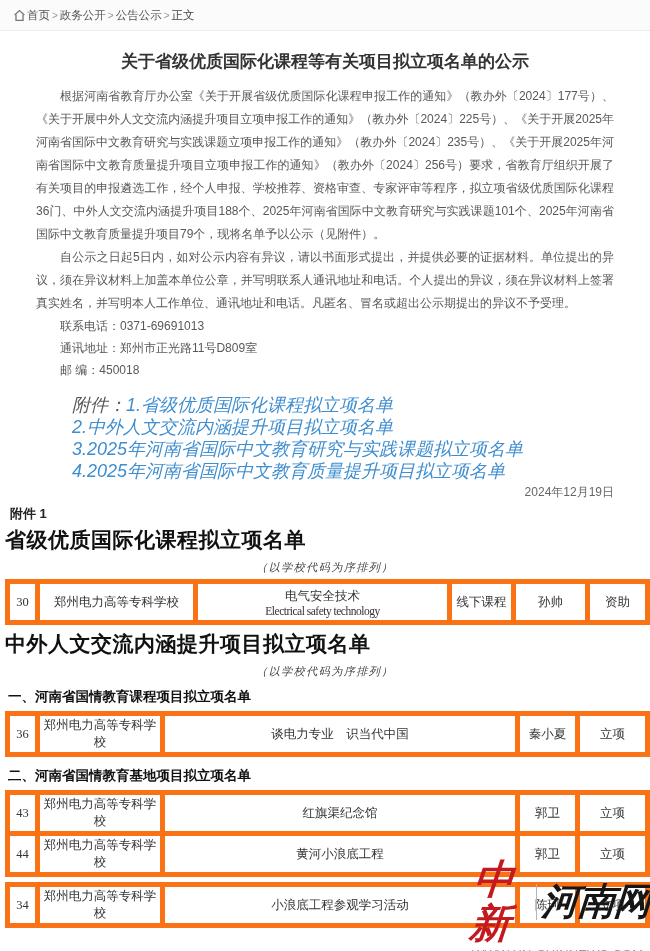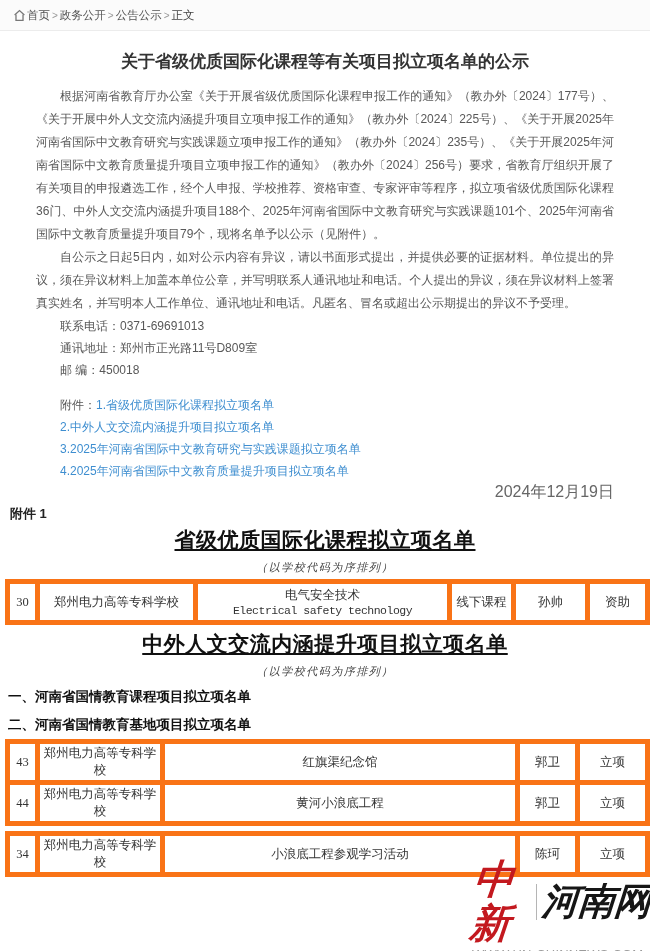--- a/index.html
+++ b/index.html
@@ -27,49 +27,49 @@
   }
   p.body-par {
     font-size:12px; color:#585858; line-height:23px;
     text-indent:2em; text-align:justify;
   }
   p.body-par.first { margin-top:13px; }
   .contact-line {
     font-size:12px; color:#585858; line-height:22px; text-indent:2em;
   }
   .attachments { margin-top:13px; }
-  .attachments p { font-size:12px; line-height:22px; text-indent:2em; color:#585858; }
+  .attachments p { font-size:18px; line-height:22px; text-indent:2em; color:#585858;font-style:italic; }
   .attachments a { color:#3e8ed0; text-decoration:none; cursor:pointer; }
-  .pub-date { text-align:right; font-size:16px; color:#666; margin-top:3px; line-height:14px; }
+  .pub-date { text-align:right; font-size:12px; color:#666; margin-top:3px; line-height:14px; }
   
   .doc { padding:0 5px; font-family:"Liberation Serif", serif; color:#333; }
   .annex-label {
     font-family:"Liberation Sans", sans-serif; font-weight:700;
     font-size:13px; color:#222; margin:7px 0 0 5px; line-height:15px;
   }
   .doc-title {
-    text-align:center; font-size:21px; font-weight:700; color:#111;
-    margin-top:6px; line-height:26px; letter-spacing:0.5px;text-decoration:underline;
+    text-align:left; font-size:21px; font-weight:700; color:#111;
+    margin-top:6px; line-height:26px; letter-spacing:0.5px;
   }
   .doc-caption {
     text-align:center; font-size:11px; font-style:italic; color:#444;
     margin-top:8px; line-height:13px; letter-spacing:1.5px;
   }
   .sec-heading {
     font-family:"Liberation Sans", sans-serif; font-weight:700;
     font-size:13.5px; color:#111; margin:10px 0 0 3px; line-height:18px;
   }
   table.annex { border-collapse:collapse; width:640px; table-layout:fixed; margin-top:5px; }
   table.annex td {
     border:5px solid #f97316; text-align:center; vertical-align:middle;
     font-size:12.5px; color:#333; padding:1px 2px; overflow:hidden;
   }
   .t1 td { height:41px; }
   .t2 td { height:27px; }
-  .course-en { font-family:Liberation Mono, monospace; font-size:11.5px; letter-spacing:-0.5px; }
+  .course-en { font-family:Liberation Serif, serif; font-size:11.5px; letter-spacing:-0.5px; }
   
   .watermark { position:absolute; top:858px; right:0; width:178px; pointer-events:none; }
   .wm-row { display:flex; align-items:center; }
   .wm-red {
     font-family:"Liberation Serif", serif; font-style:italic; font-weight:800;
     font-size:40px; line-height:44px; color:#c3191f; letter-spacing:-7px;
     transform:skewX(-5deg);
   }
   .wm-div { width:1px; height:36px; background:#b5b5b5; margin:0 5px 0 9px; }
   .wm-black {
@@ -153,20 +153,38 @@
         <td>孙帅</td>
         <td>资助</td>
       </tr>
     </tbody>
       </table>
 
     <h2 class="doc-title">中外人文交流内涵提升项目拟立项名单</h2>
     <div class="doc-caption">（以学校代码为序排列）</div>
 
     <div class="sec-heading">一、河南省国情教育课程项目拟立项名单</div>
+    <table class="annex t2">
+      <colgroup>
+          <col style="width:30px">
+          <col style="width:125px">
+          <col style="width:355px">
+          <col style="width:60px">
+          <col style="width:70px">
+        </colgroup>
+      <tbody>
+          <tr>
+        <td>36</td>
+        <td>郑州电力高等专科学校</td>
+        <td>谈电力专业　识当代中国</td>
+        <td>秦小夏</td>
+        <td>立项</td>
+      </tr>
+    </tbody>
+      </table>
 
     <div class="sec-heading">二、河南省国情教育基地项目拟立项名单</div>
     <table class="annex t2">
       <colgroup>
           <col style="width:30px">
           <col style="width:125px">
           <col style="width:355px">
           <col style="width:60px">
           <col style="width:70px">
         </colgroup>

